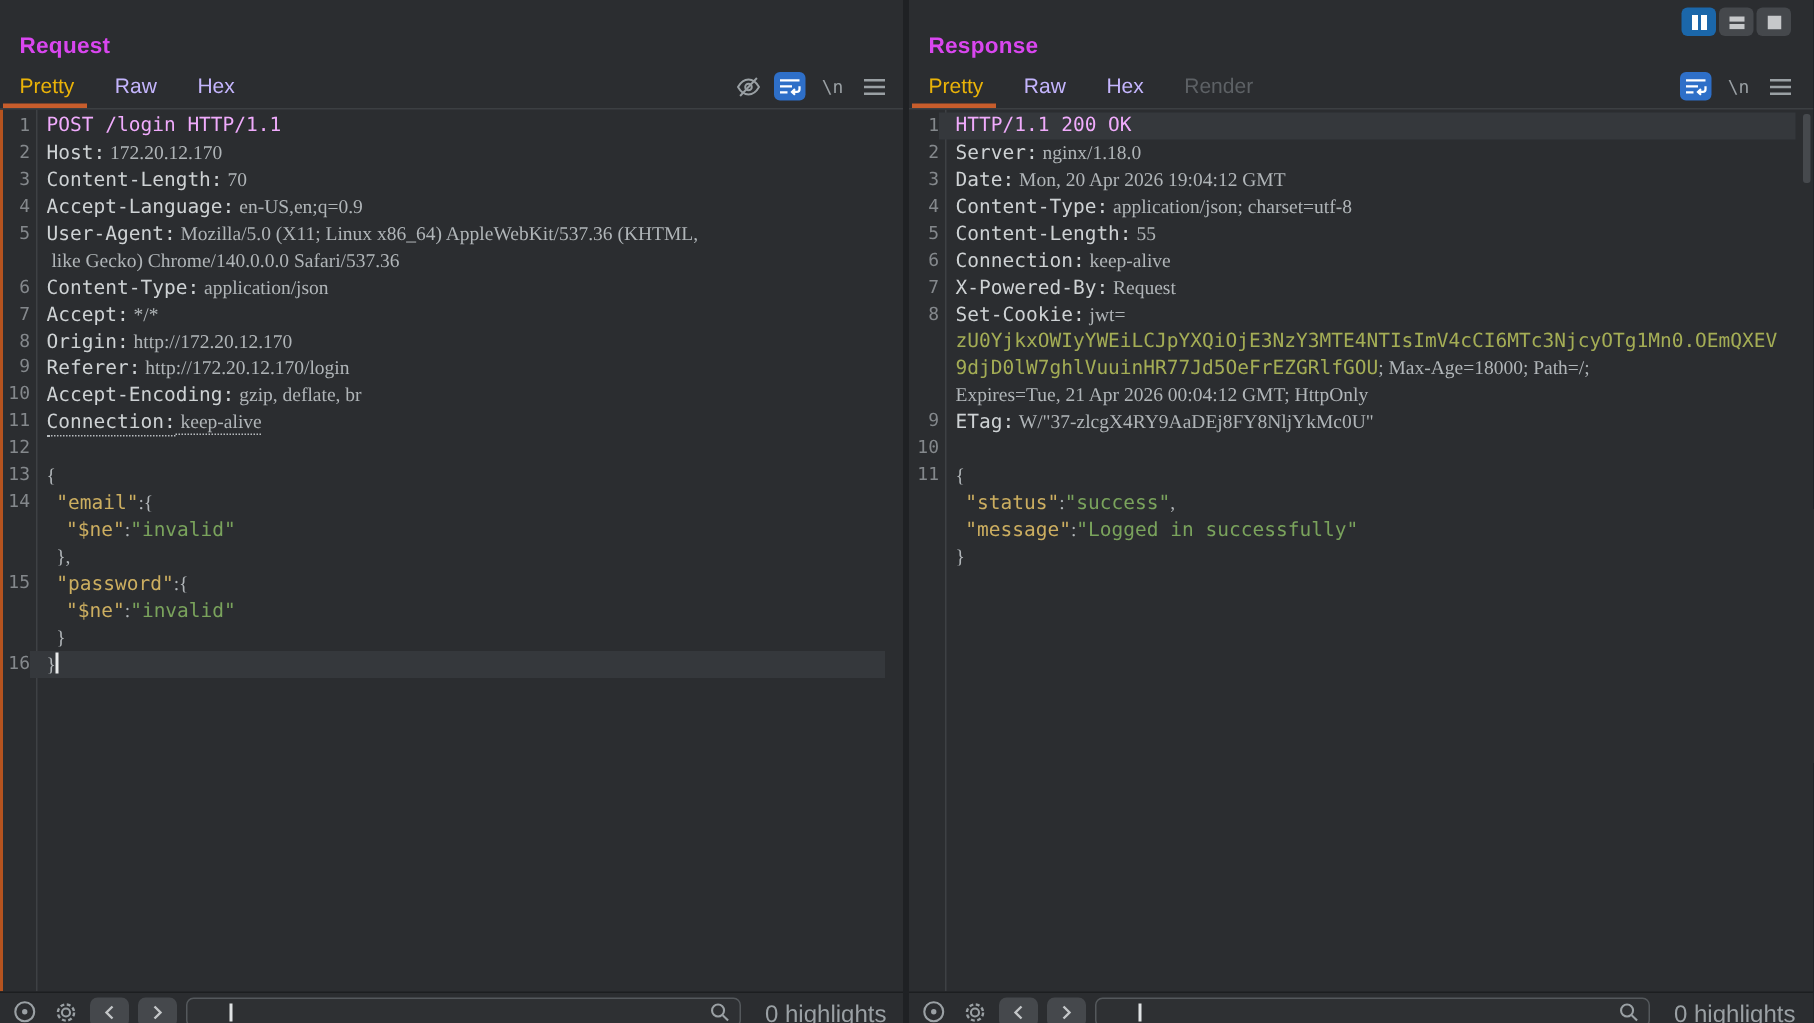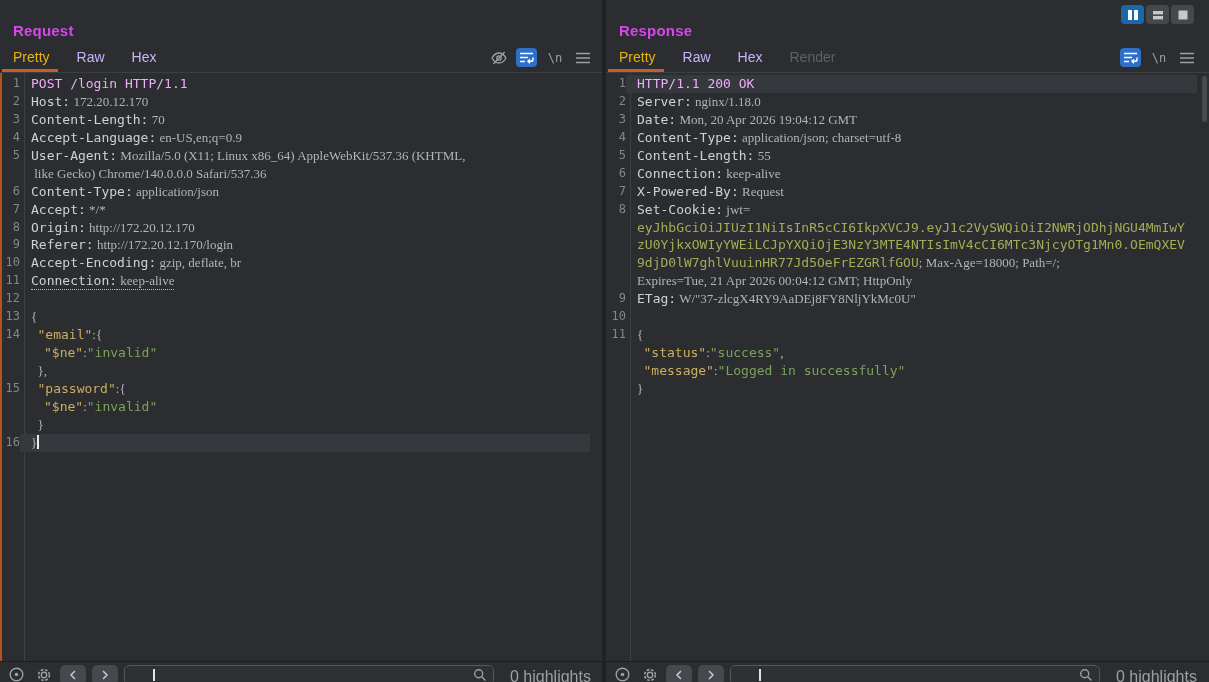--- a/index.html
+++ b/index.html
@@ -304,24 +304,20 @@
           <div class="row">
             <span class="num">7</span>
             <span class="line"><span class="c-h">X-Powered-By:</span><span class="c-v"> Request</span></span>
           </div>
           <div class="row">
             <span class="num">8</span>
             <span class="line"><span class="c-h">Set-Cookie:</span><span class="c-v"> jwt=</span></span>
           </div>
           <div class="row">
             <span class="num"></span>
-            <span class="line"><span class="c-j">eyJhbGciOiJIUzI1NiIsInR5cCI6IkpXVCJ9.eyJ1c2VySWQiOiI2NWRjODhjNGU4MmIwY</span></span>
-          </div>
-          <div class="row">
-            <span class="num"></span>
             <span class="line"><span class="c-j">zU0YjkxOWIyYWEiLCJpYXQiOjE3NzY3MTE4NTIsImV4cCI6MTc3NjcyOTg1Mn0.OEmQXEV</span></span>
           </div>
           <div class="row">
             <span class="num"></span>
             <span class="line"><span class="c-j">9djD0lW7ghlVuuinHR77Jd5OeFrEZGRlfGOU</span><span class="c-v">; Max-Age=18000; Path=/;</span></span>
           </div>
           <div class="row">
             <span class="num"></span>
             <span class="line"><span class="c-v">Expires=Tue, 21 Apr 2026 00:04:12 GMT; HttpOnly</span></span>
           </div>

